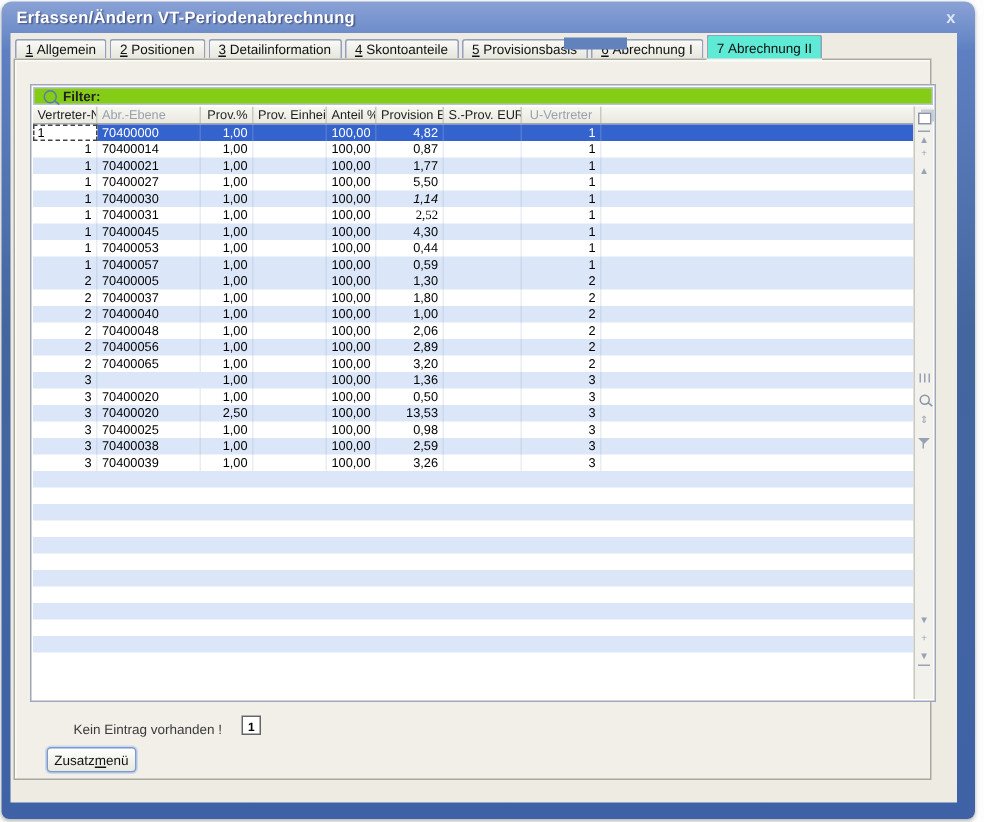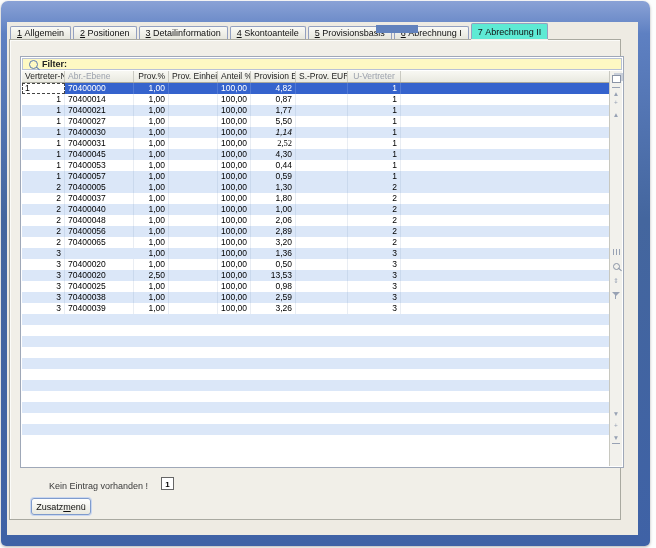--- a/index.html
+++ b/index.html
@@ -24,21 +24,21 @@
   .tab .num{text-decoration:underline;}
   .tab.active{height:14px;line-height:14px;background:#5eead4;position:relative;z-index:3;box-shadow:0 1px 0 #f1efe8;}
   .tab.active .num{text-decoration:none;}
   .tabhl{position:absolute;left:366px;top:1px;width:42px;height:8px;background:#6282bd;}
 
   .tabpage{position:absolute;left:2px;top:17px;width:612px;height:481px;background:#f1efe8;
     border:1px solid #a9a9a0;box-shadow:inset 1px 1px 0 #fbfbf8;box-sizing:border-box;}
 
   
   .panel{position:absolute;left:10px;top:16px;width:604px;height:412px;background:#ffffff;border:1px solid #9fa8b8;box-sizing:border-box;}
-  .filterbar{position:absolute;left:1px;top:1px;width:600px;height:12px;background:#fef9c3;border:1px solid #b9c2d6;box-sizing:border-box;display:flex;align-items:center;}
+  .filterbar{position:absolute;left:1px;top:1px;width:600px;height:12px;background:#84cc16;border:1px solid #b9c2d6;box-sizing:border-box;display:flex;align-items:center;}
   .fmag{width:7px;height:7px;border:1px solid #5a7ab0;border-radius:50%;margin:0 4px 0 6px;position:relative;flex:none;}
   .fmag::after{content:'';position:absolute;width:4px;height:1px;background:#5a7ab0;right:-3px;bottom:-1px;transform:rotate(40deg);}
   .flabel{font-size:9px;font-weight:bold;color:#222;line-height:10px;}
 
   .gridwrap{position:absolute;left:1px;top:14px;right:1px;bottom:1px;display:flex;}
   .gridmain{flex:1;overflow:hidden;background:#fff;}
   .gridheader{display:flex;height:12px;background:linear-gradient(#f8f8f3,#e9e9e0);border-bottom:1px solid #a8a89e;box-sizing:border-box;}
   .hcell{font-size:8.5px;line-height:11px;padding:0 3px;border-right:1px solid #cacac2;color:#1c1c1c;white-space:nowrap;overflow:hidden;box-sizing:border-box;flex:none;}
   .hcell.muted{color:#9aa0ac;}
   .hcell.fill{flex:1;border-right:none;}
@@ -71,20 +71,24 @@
     background:linear-gradient(#fefefd,#e9e9df);font-family:"Liberation Sans",sans-serif;font-size:9px;color:#111;
     box-shadow:0 0 0 1px #c9d7f0;padding:0;}
   .zbtn .u{text-decoration:underline;}
 </style>
 </head>
 <body>
 
 <div class="stage">
   <div class="window">
 
+    <div class="titlebar">
+      <span class="title">Erfassen/Ändern VT-Periodenabrechnung</span>
+      <span class="closex">x</span>
+    </div>
 
     <div class="client">
 
       <div class="tabstrip" id="tabstrip">
         <div class="tabhl"></div>
       <div class="tab"><span class="num">1</span><span>&nbsp;Allgemein</span></div>
           <div class="tab"><span class="num">2</span><span>&nbsp;Positionen</span></div>
           <div class="tab"><span class="num">3</span><span>&nbsp;Detailinformation</span></div>
           <div class="tab"><span class="num">4</span><span>&nbsp;Skontoanteile</span></div>
           <div class="tab"><span class="num">5</span><span>&nbsp;Provisionsbasis</span></div>

